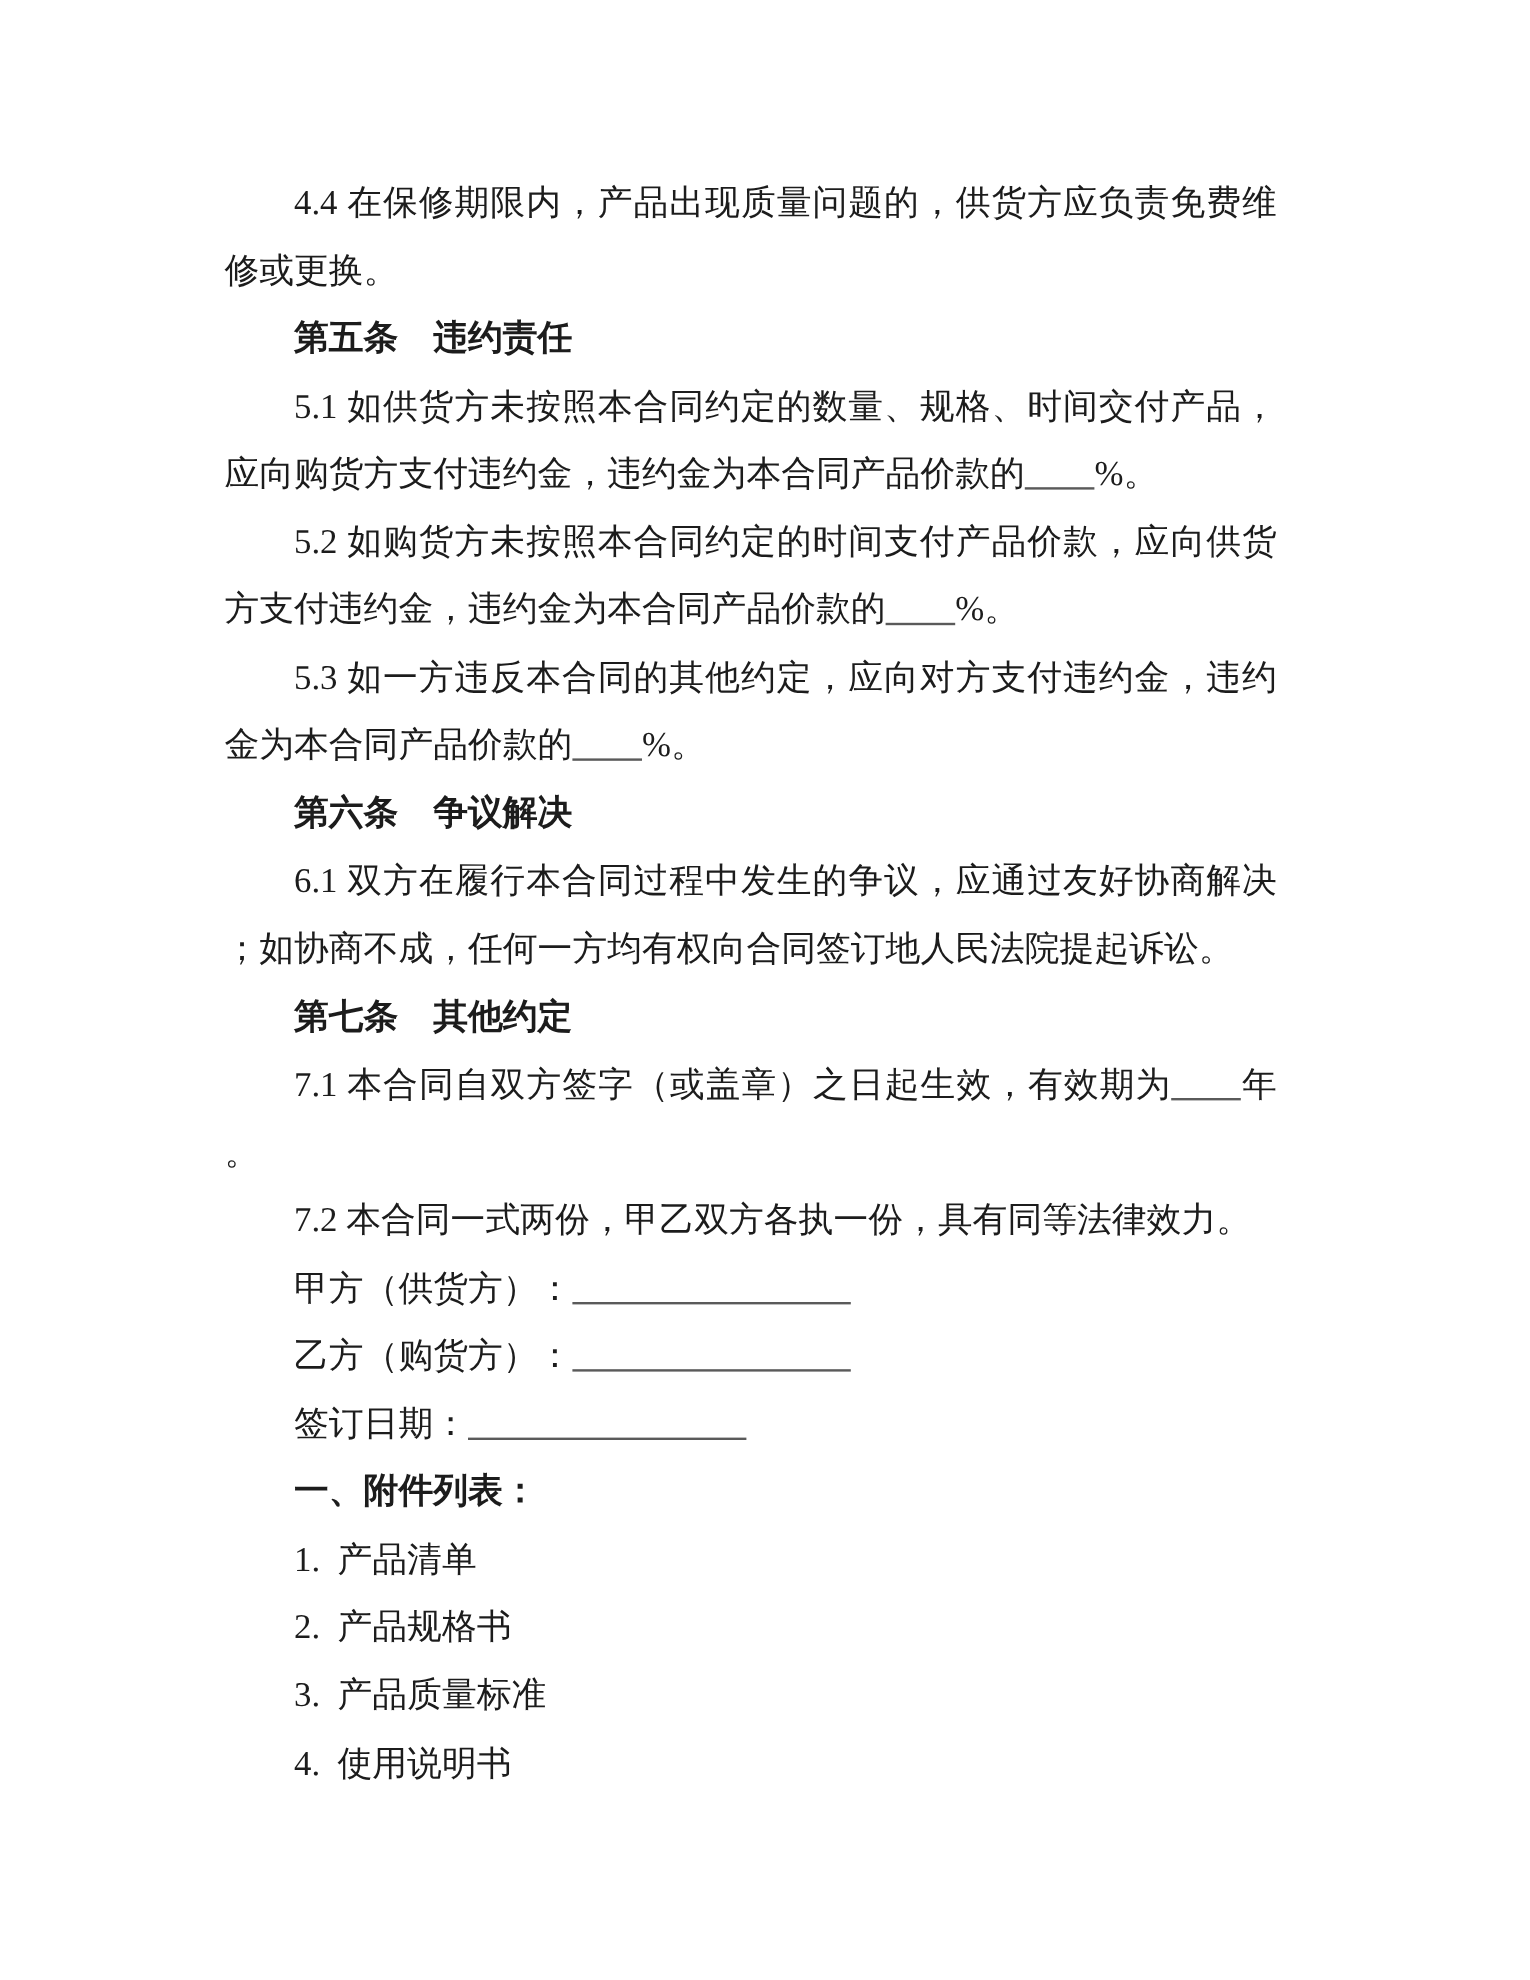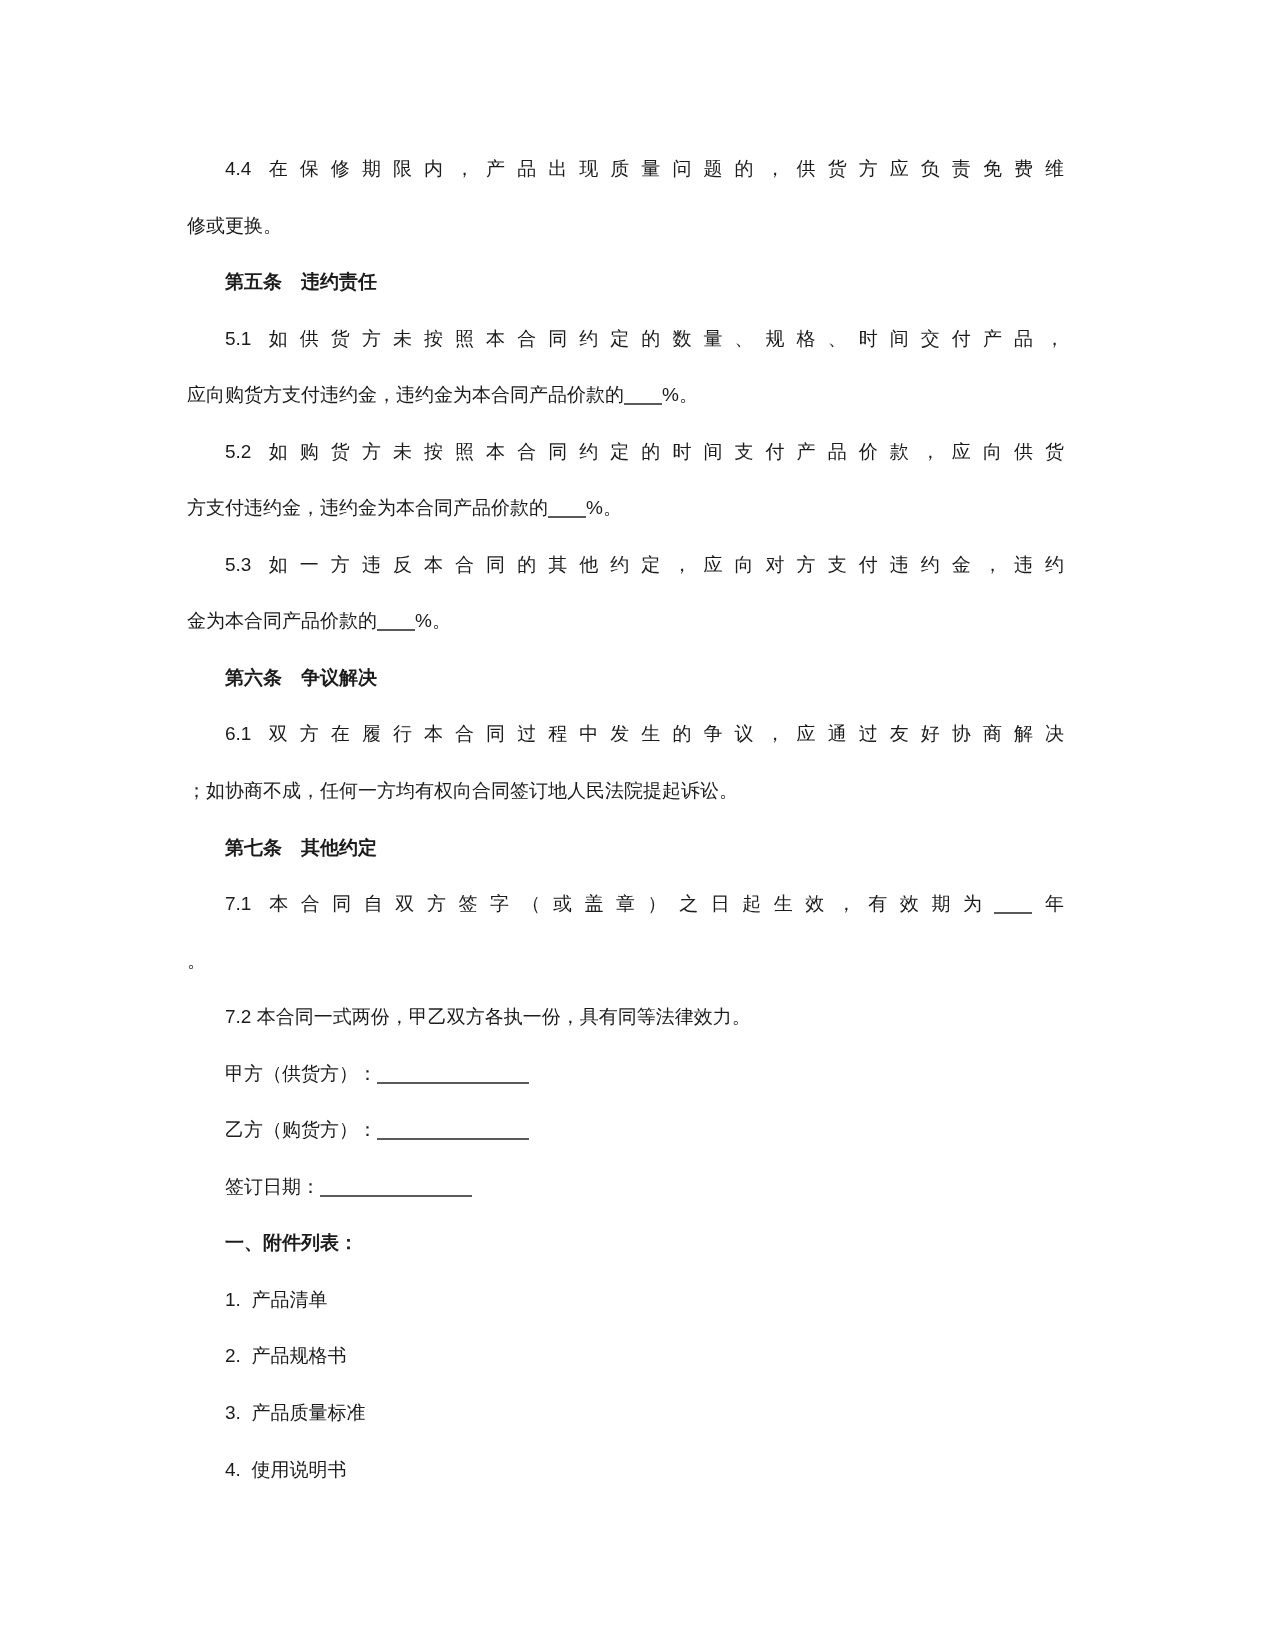--- a/index.html
+++ b/index.html
@@ -11,22 +11,22 @@
   }
   .page {
     box-sizing: border-box;
     width: 1275px;
     height: 1650px;
     padding: 141px 0 0 187px;
     background: #ffffff;
   }
   .content {
     width: 877px;
-    font-family: Liberation Sans, sans-serif;
-    font-size: 19px;
+    font-family: Liberation Serif, serif;
+    font-size: 29px;
     line-height: 56.55px;
     color: #1c1c1c;
     white-space: pre-wrap;
   }
   .line { min-height: 56.55px; }
   .line.indent { text-indent: 2em; }
   .line.heading { font-weight: bold; }
   .line.justified { text-align: justify; text-align-last: justify; }
   .blank {
     display: inline-block;

